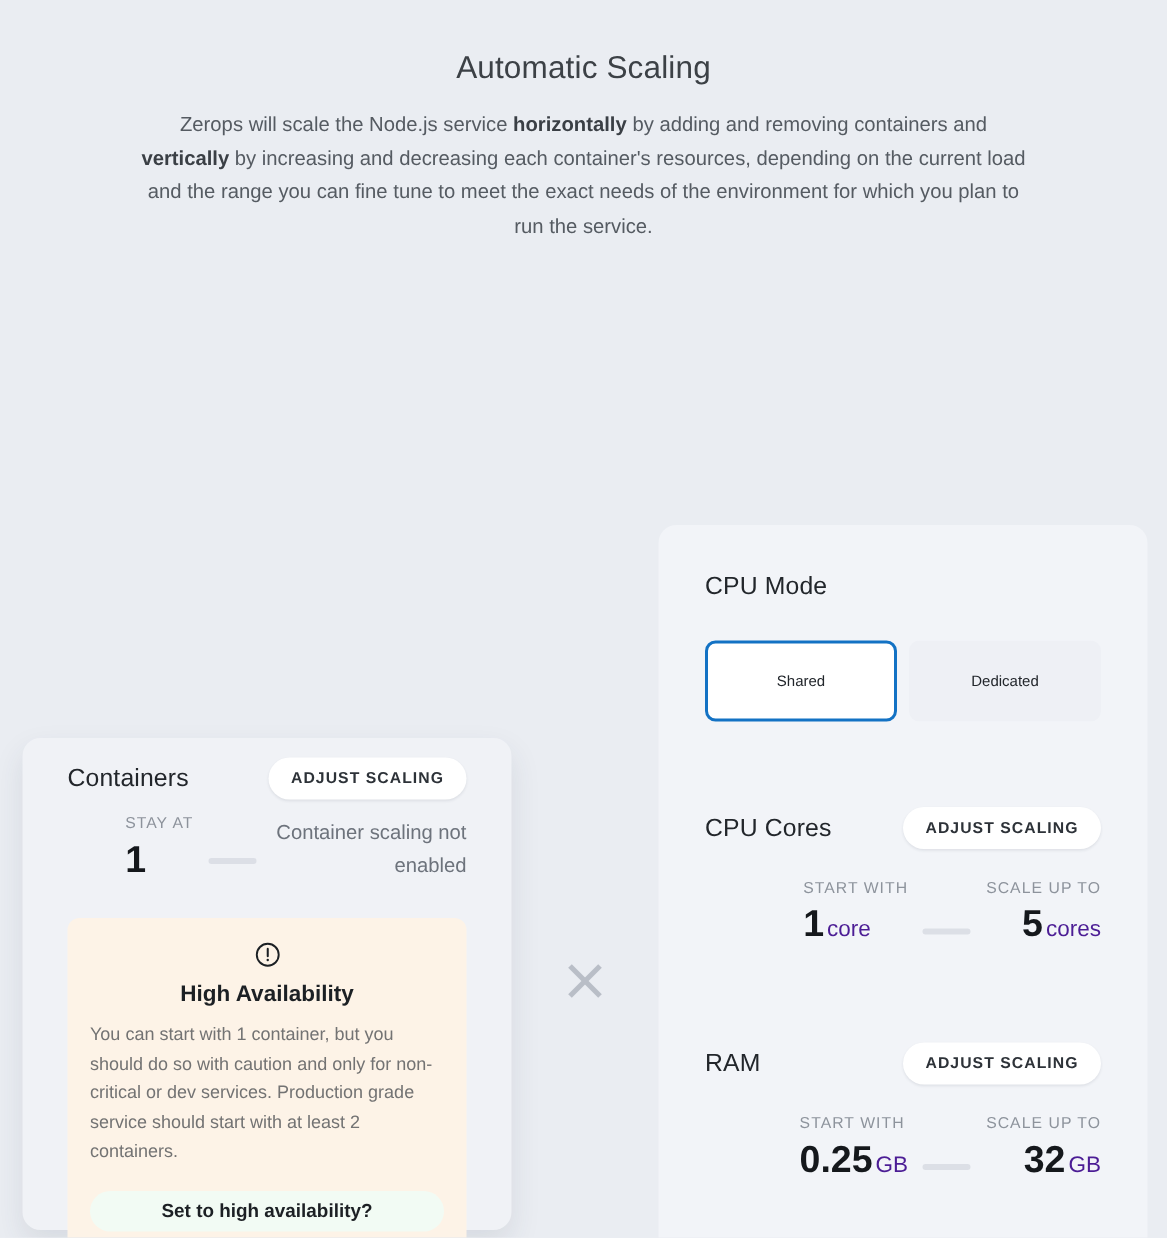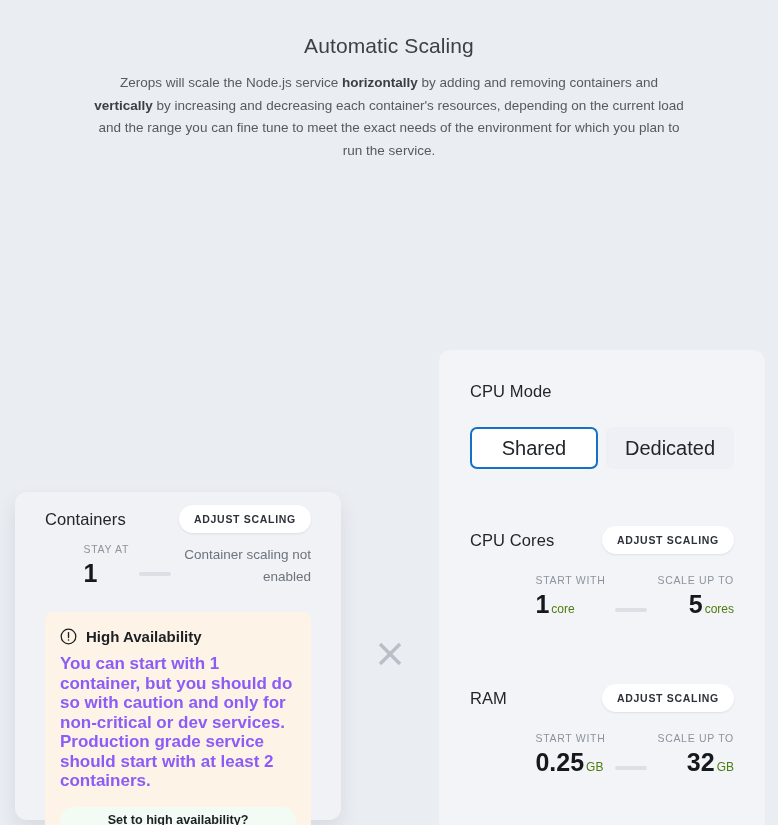--- a/index.html
+++ b/index.html
@@ -84,24 +84,24 @@
   }
 
   
   .mode-row {
     display: flex;
     gap: 8px;
     margin-top: 19px;
   }
   .mode-btn {
     flex: 1;
-    height: 42px;
+    height: 54px;
     border-radius: 7px;
     font-family: "Liberation Sans", sans-serif;
-    font-size: 20px;
+    font-size: 10px;
     color: #22262b;
     background: #eef0f5;
     border: 2px solid transparent;
     cursor: pointer;
   }
   .mode-btn.selected {
     background: #ffffff;
     border-color: #1372c4;
   }
 
@@ -122,23 +122,23 @@
   }
   .range-value {
     margin-top: 3px;
     font-size: 25px;
     font-weight: 700;
     color: #15181c;
     line-height: 30px;
     white-space: nowrap;
   }
   .range-value .unit {
-    font-size: 12px;
+    font-size: 15px;
     font-weight: 400;
-    color: #4d7c0f;
+    color: #4c1d95;
     margin-left: 2px;
   }
   .slider-track {
     flex: 0 0 auto;
     width: 32px;
     height: 4px;
     border-radius: 3px;
     background: #dcdfe6;
     margin: 0 10px 12px;
   }
@@ -169,37 +169,37 @@
   .warn-box {
     margin-top: 24px;
     background: #fdf3e7;
     border-radius: 8px;
     padding: 16px 15px 14px;
   }
   .warn-head {
     display: flex;
     align-items: center;
     gap: 9px;
+    flex-direction: column;
   }
   .warn-icon {
     width: 17px; height: 17px;
     flex: 0 0 17px;
     display: block;
   }
   .warn-title {
     font-size: 15px;
     font-weight: 700;
     color: #1c2024;
   }
   .warn-text {
     margin-top: 9px;
-    font-size: 17px;
+    font-size: 12px;
     line-height: 19.5px;
-    color: #8b5cf6;
-    font-weight: bold;
+    color: #737373;
   }
   .ha-btn {
     margin-top: 16px;
     display: block;
     width: 100%;
     height: 27px;
     border: none;
     border-radius: 30px;
     background: #f2fbf4;
     font-family: "Liberation Sans", sans-serif;

